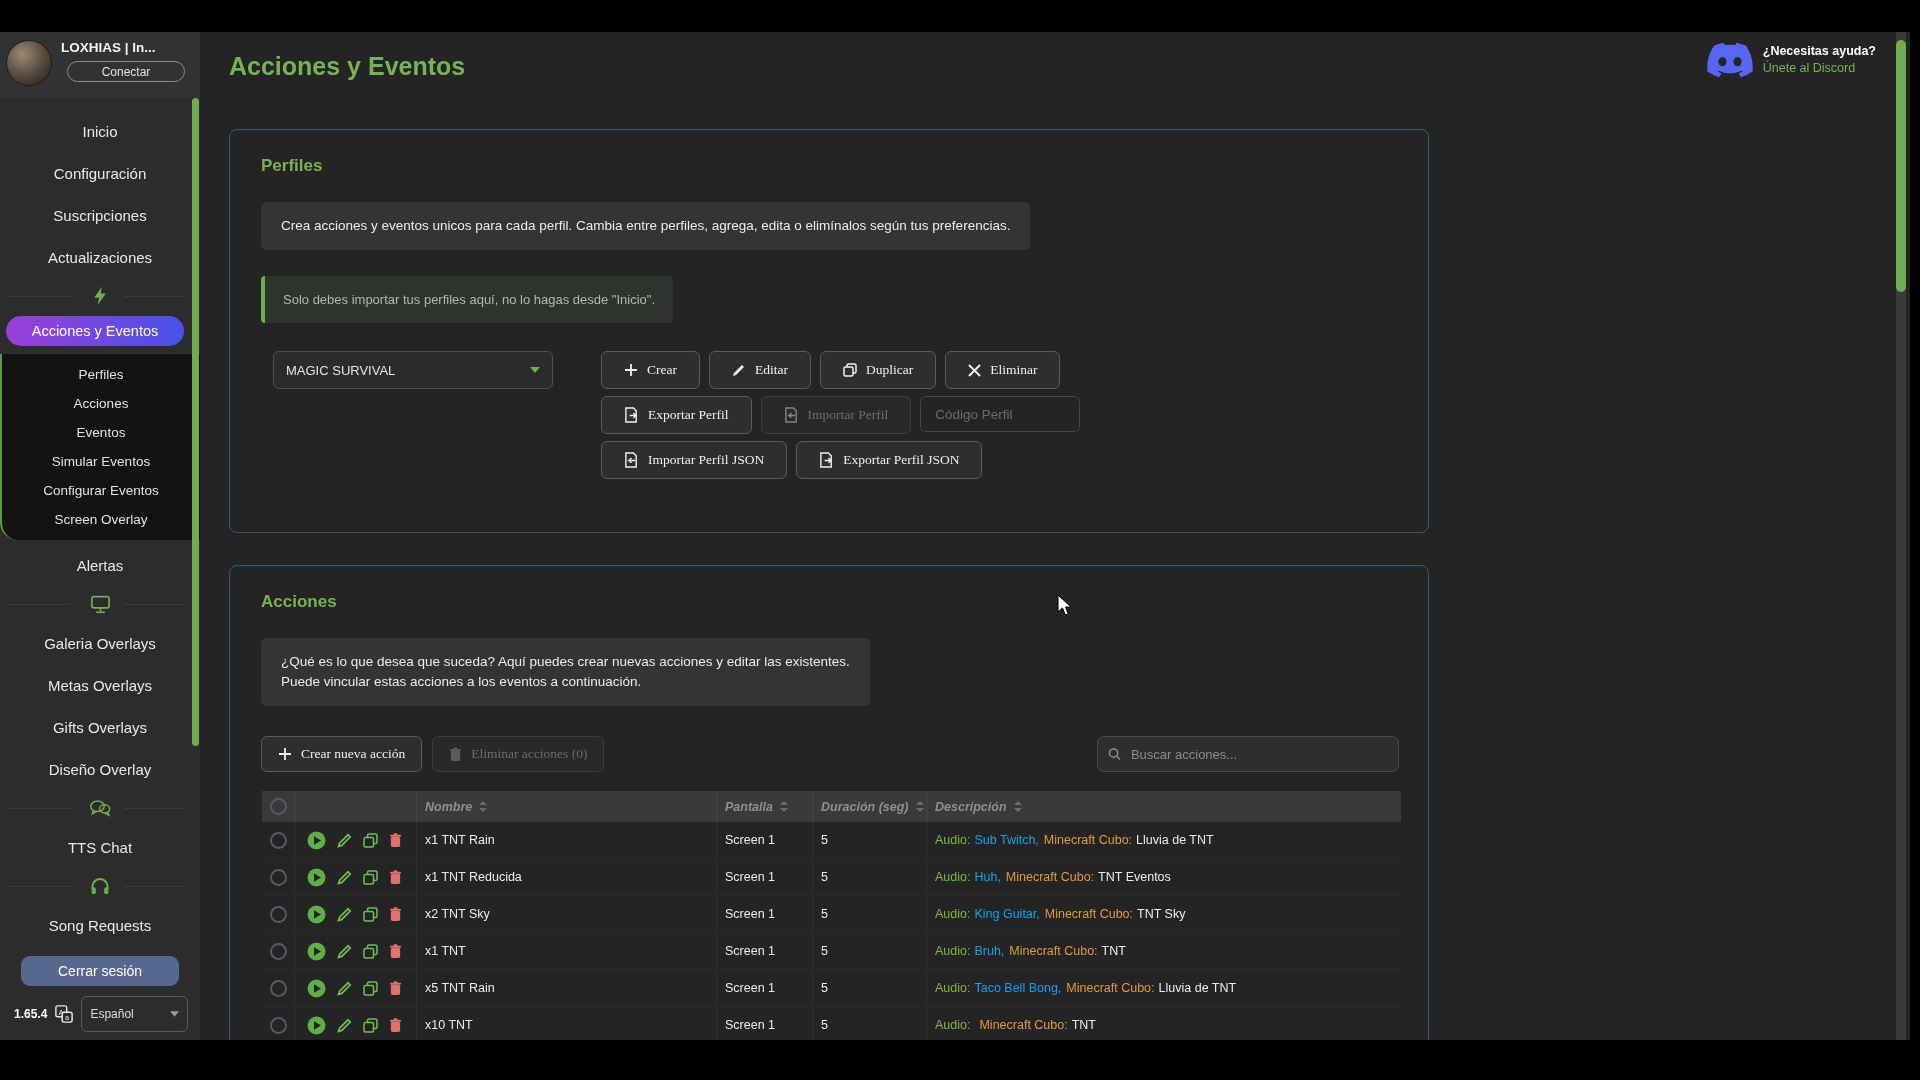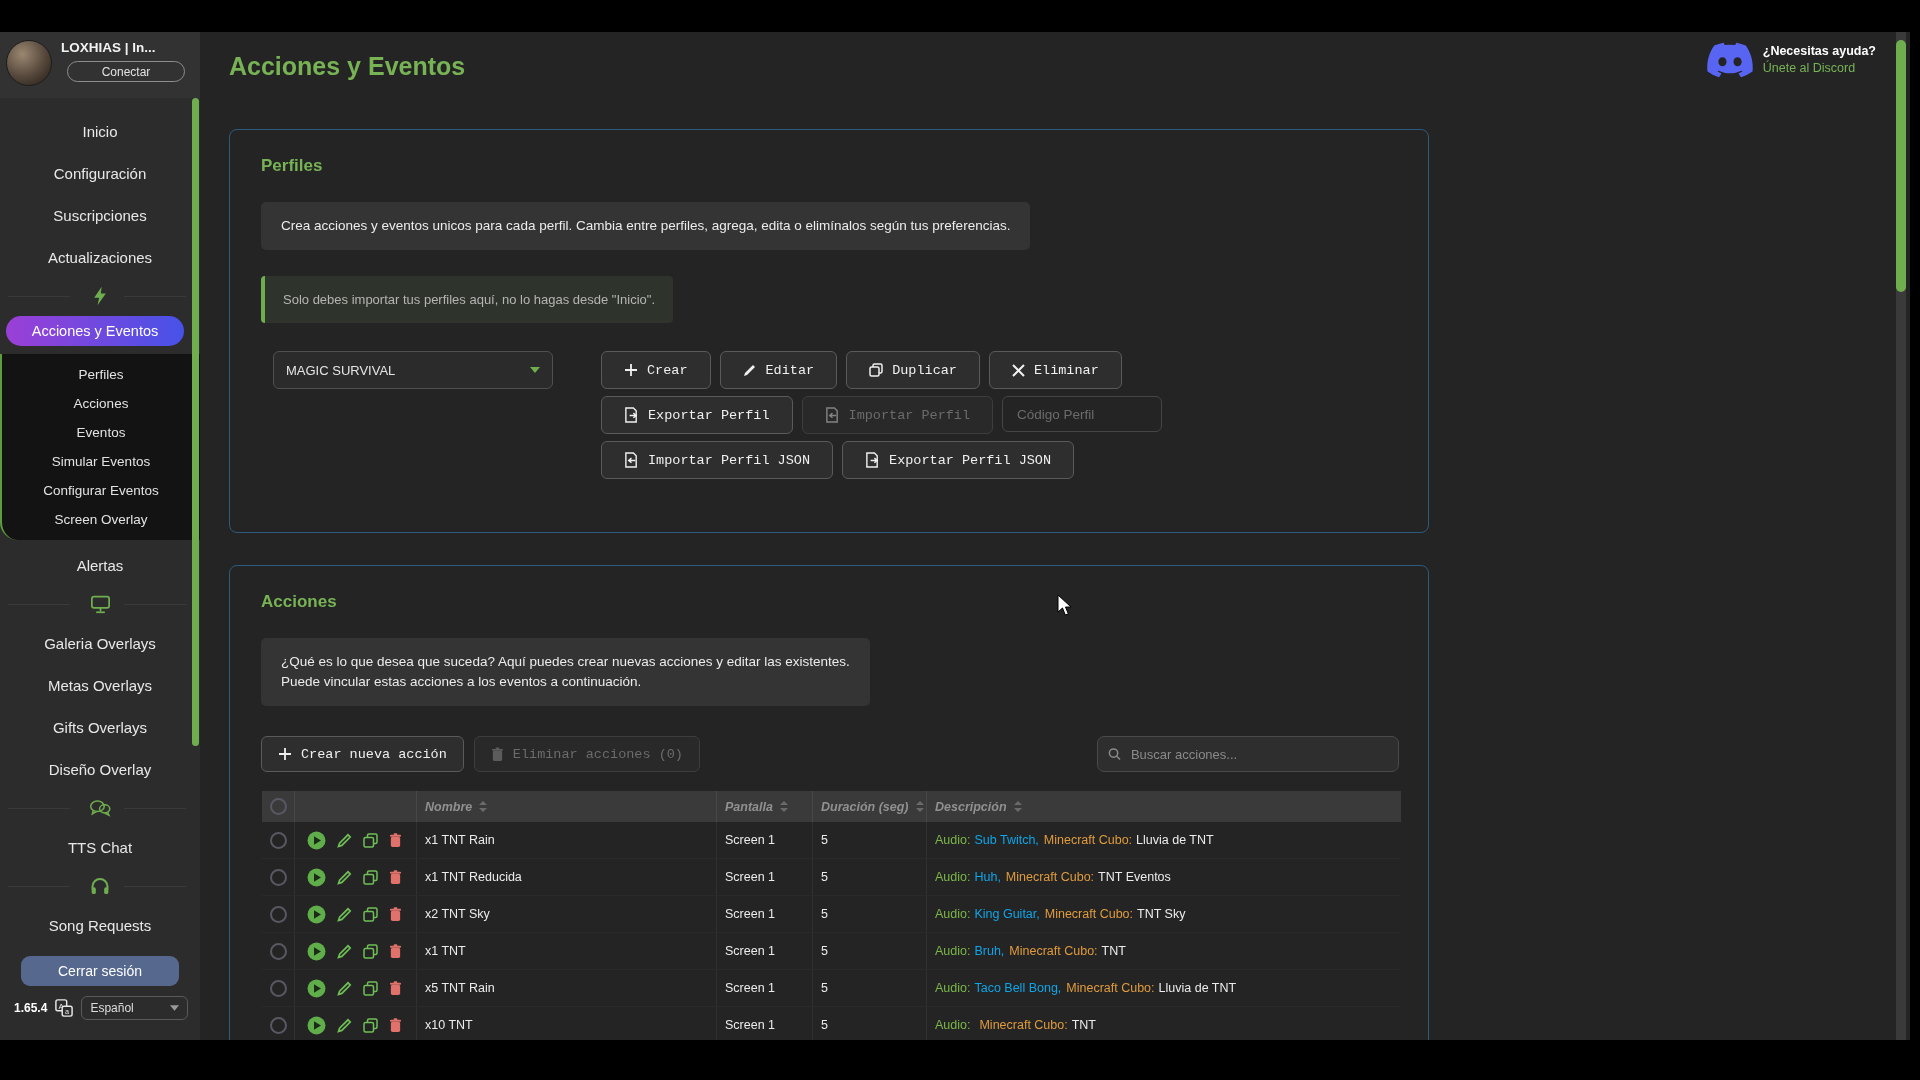--- a/index.html
+++ b/index.html
@@ -37,21 +37,21 @@
   .submenu { margin-top:8px; background:#131313; border-left:2px solid #5a9e3d;
              border-radius:0 0 0 18px; padding:6px 0 6px 0; }
   .submenu-item { height:29px; display:flex; align-items:center; justify-content:center;
                   color:#e2e2e2; font-size:13.5px; cursor:pointer; }
   .nav-item.after-submenu { margin-top:4px; }
   .logout-btn { margin:10px auto 0 auto; display:flex; align-items:center; justify-content:center;
                 width:158px; height:30px; background:#56688e; border-radius:9px; color:#fff;
                 font-size:14px; border:none; cursor:pointer; }
   .version-row { display:flex; align-items:center; margin:10px 12px 0 14px; gap:8px; }
   .version { color:#fff; font-weight:bold; font-size:12px; }
-  .lang-select { flex:1; height:24px; border:1px solid #5a5a5a; border-radius:6px;
+  .lang-select { flex:1; height:36px; border:1px solid #5a5a5a; border-radius:6px;
                  display:flex; align-items:center; justify-content:space-between;
                  padding:0 8px; color:#ddd; font-size:12px; cursor:pointer; background:#2c2c2c; }
   .sidebar-scrollbar { position:absolute; top:0; right:1px; width:7px; height:100%; }
   .sidebar-thumb { position:absolute; top:66px; height:648px; width:7px; background:#6fae4e; border-radius:4px; }
 
   
   .main { flex:1; position:relative; height:100%; }
   .page-title { position:absolute; left:29px; top:20px; font-size:25px; font-weight:bold; color:#77b355; }
   .help { position:absolute; right:34px; top:10px; display:flex; align-items:center; gap:10px; }
   .help-texts { display:flex; flex-direction:column; line-height:17px; }
@@ -71,21 +71,21 @@
               padding:16px 18px; color:#b5b5b5; font-size:13px; display:inline-block; }
 
   .controls { display:flex; align-items:flex-start; margin:28px 0 0 43px; }
   .select-box { width:280px; height:38px; background:#2b2b2b; border:1px solid #4f4f4f; border-radius:6px;
                 display:flex; align-items:center; justify-content:space-between; padding:0 12px;
                 color:#e4e4e4; font-size:13px; cursor:pointer; }
   .btn-grid { margin-left:48px; display:flex; flex-direction:column; gap:7px; align-items:flex-start; }
   .btn-row { display:flex; gap:9px; }
   .btn { height:38px; background:#2e2e2e; border:1px solid #5a5a5a; border-radius:6px; color:#f0f0f0;
          font-size:13.5px; display:inline-flex; align-items:center; gap:9px; padding:0 22px; cursor:pointer;
-         font-family:Liberation Mono, monospace; white-space:nowrap; }
+         font-family:Liberation Serif, serif; white-space:nowrap; }
   .btn svg { flex-shrink:0; }
   .btn.disabled { color:#6b6b6b; border-color:#3d3d3d; background:#292929; }
   .btn.disabled svg { opacity:.45; }
   .code-input { width:160px; height:36px; border:1px solid #454545; border-radius:6px; background:transparent;
                 color:#6b6b6b; font-size:13.5px; padding:0 14px; font-family:"Liberation Sans", sans-serif; }
   .code-input::placeholder { color:#6b6b6b; }
 
   .toolbar { margin:30px 29px 0 31px; display:flex; align-items:center; position:relative; height:36px; }
   .toolbar .btn { height:36px; padding:0 16px; }
   .toolbar .btn + .btn { margin-left:10px; }

